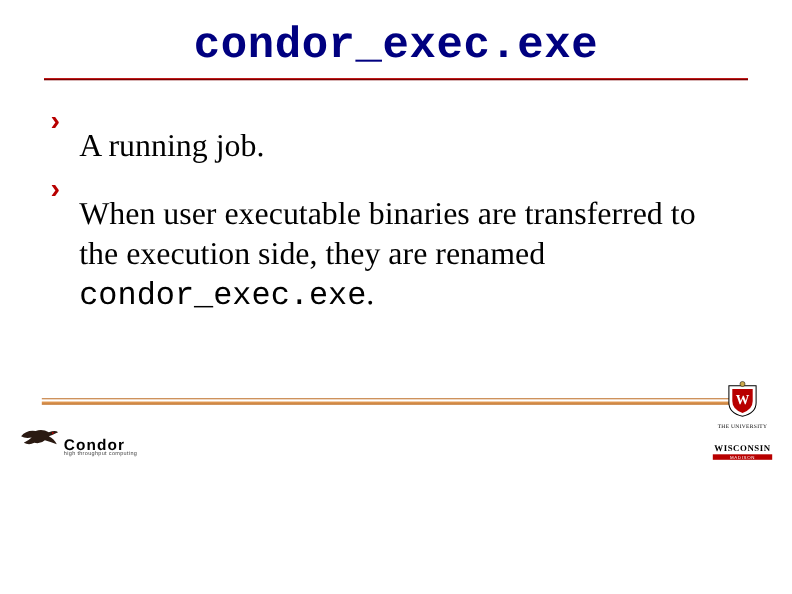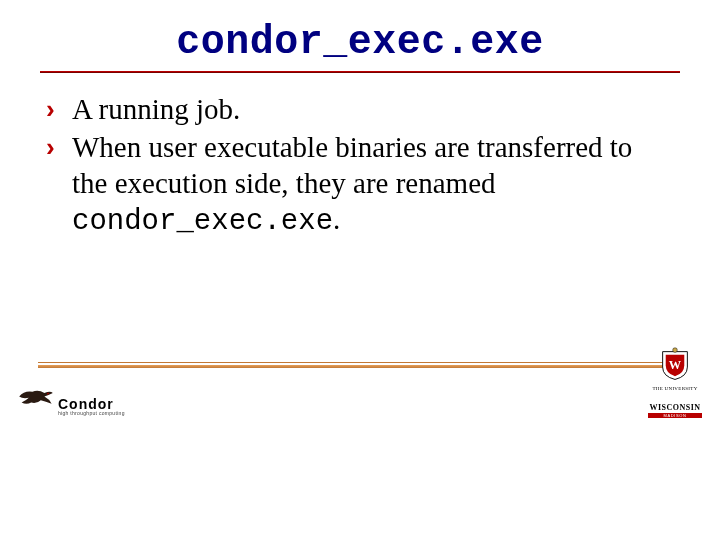--- a/index.html
+++ b/index.html
@@ -57,20 +57,21 @@
     font-weight: bold;
     color: #b80000;
     text-align: left;
   }
 
   .bullet-text {
     flex: 1 1 auto;
     font-size: 29px;
     line-height: 36px;
     color: #000;
+    margin-top: 24px;
   }
 
   .mono {
     font-family: "Courier New", Courier, monospace;
   }
 
   
   .footer-line {
     position: absolute;
     left: 38px;

